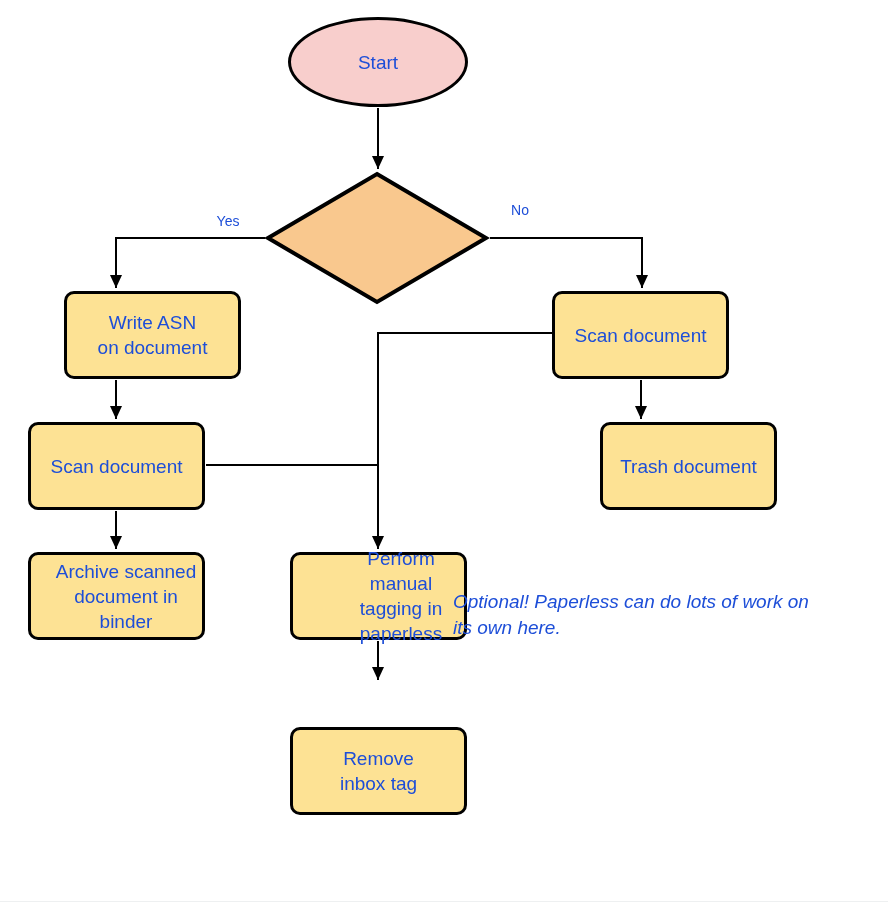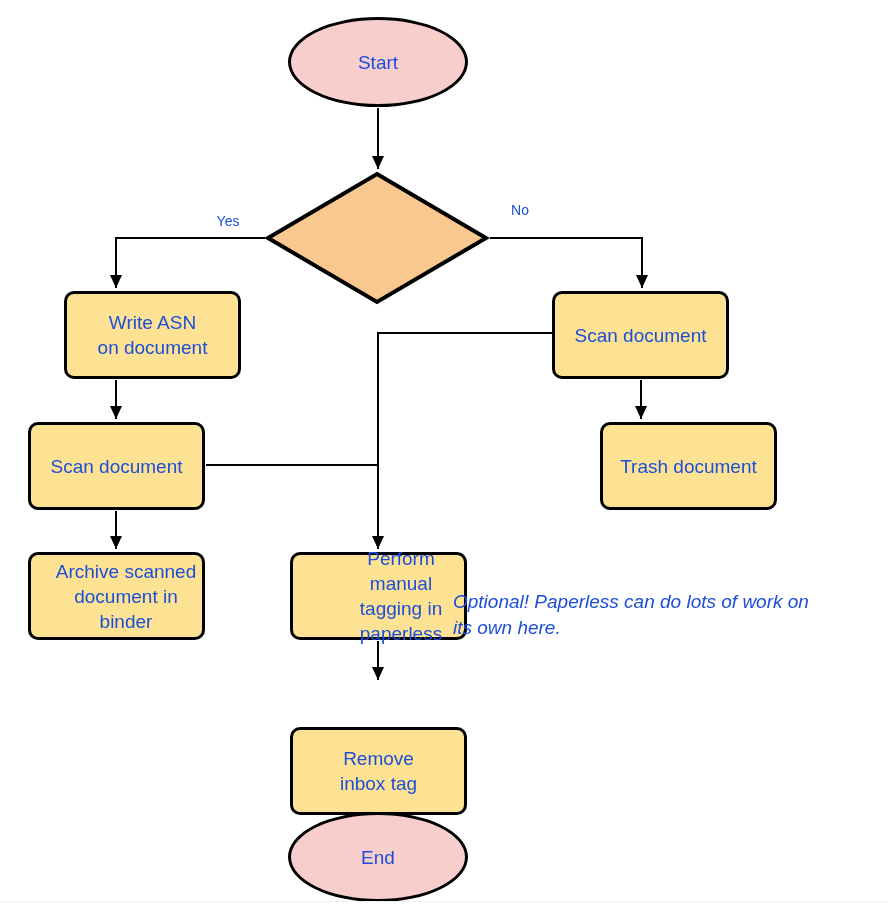--- a/index.html
+++ b/index.html
@@ -180,22 +180,19 @@
     <span class="label">Perform manual
 tagging in
 paperless</span>
   </div>
 
   <div class="node process" id="node-remove-inbox">
     <span class="label">Remove
 inbox tag</span>
   </div>
 
-  <div class="node terminator" id="node-end">
-    <span class="label">End</span>
-  </div>
 
   <div class="note">Optional! Paperless can do lots of work on
 its own here.</div>
 
   <div class="footer-line"></div>
 
 </div>
 
 </body></html>

